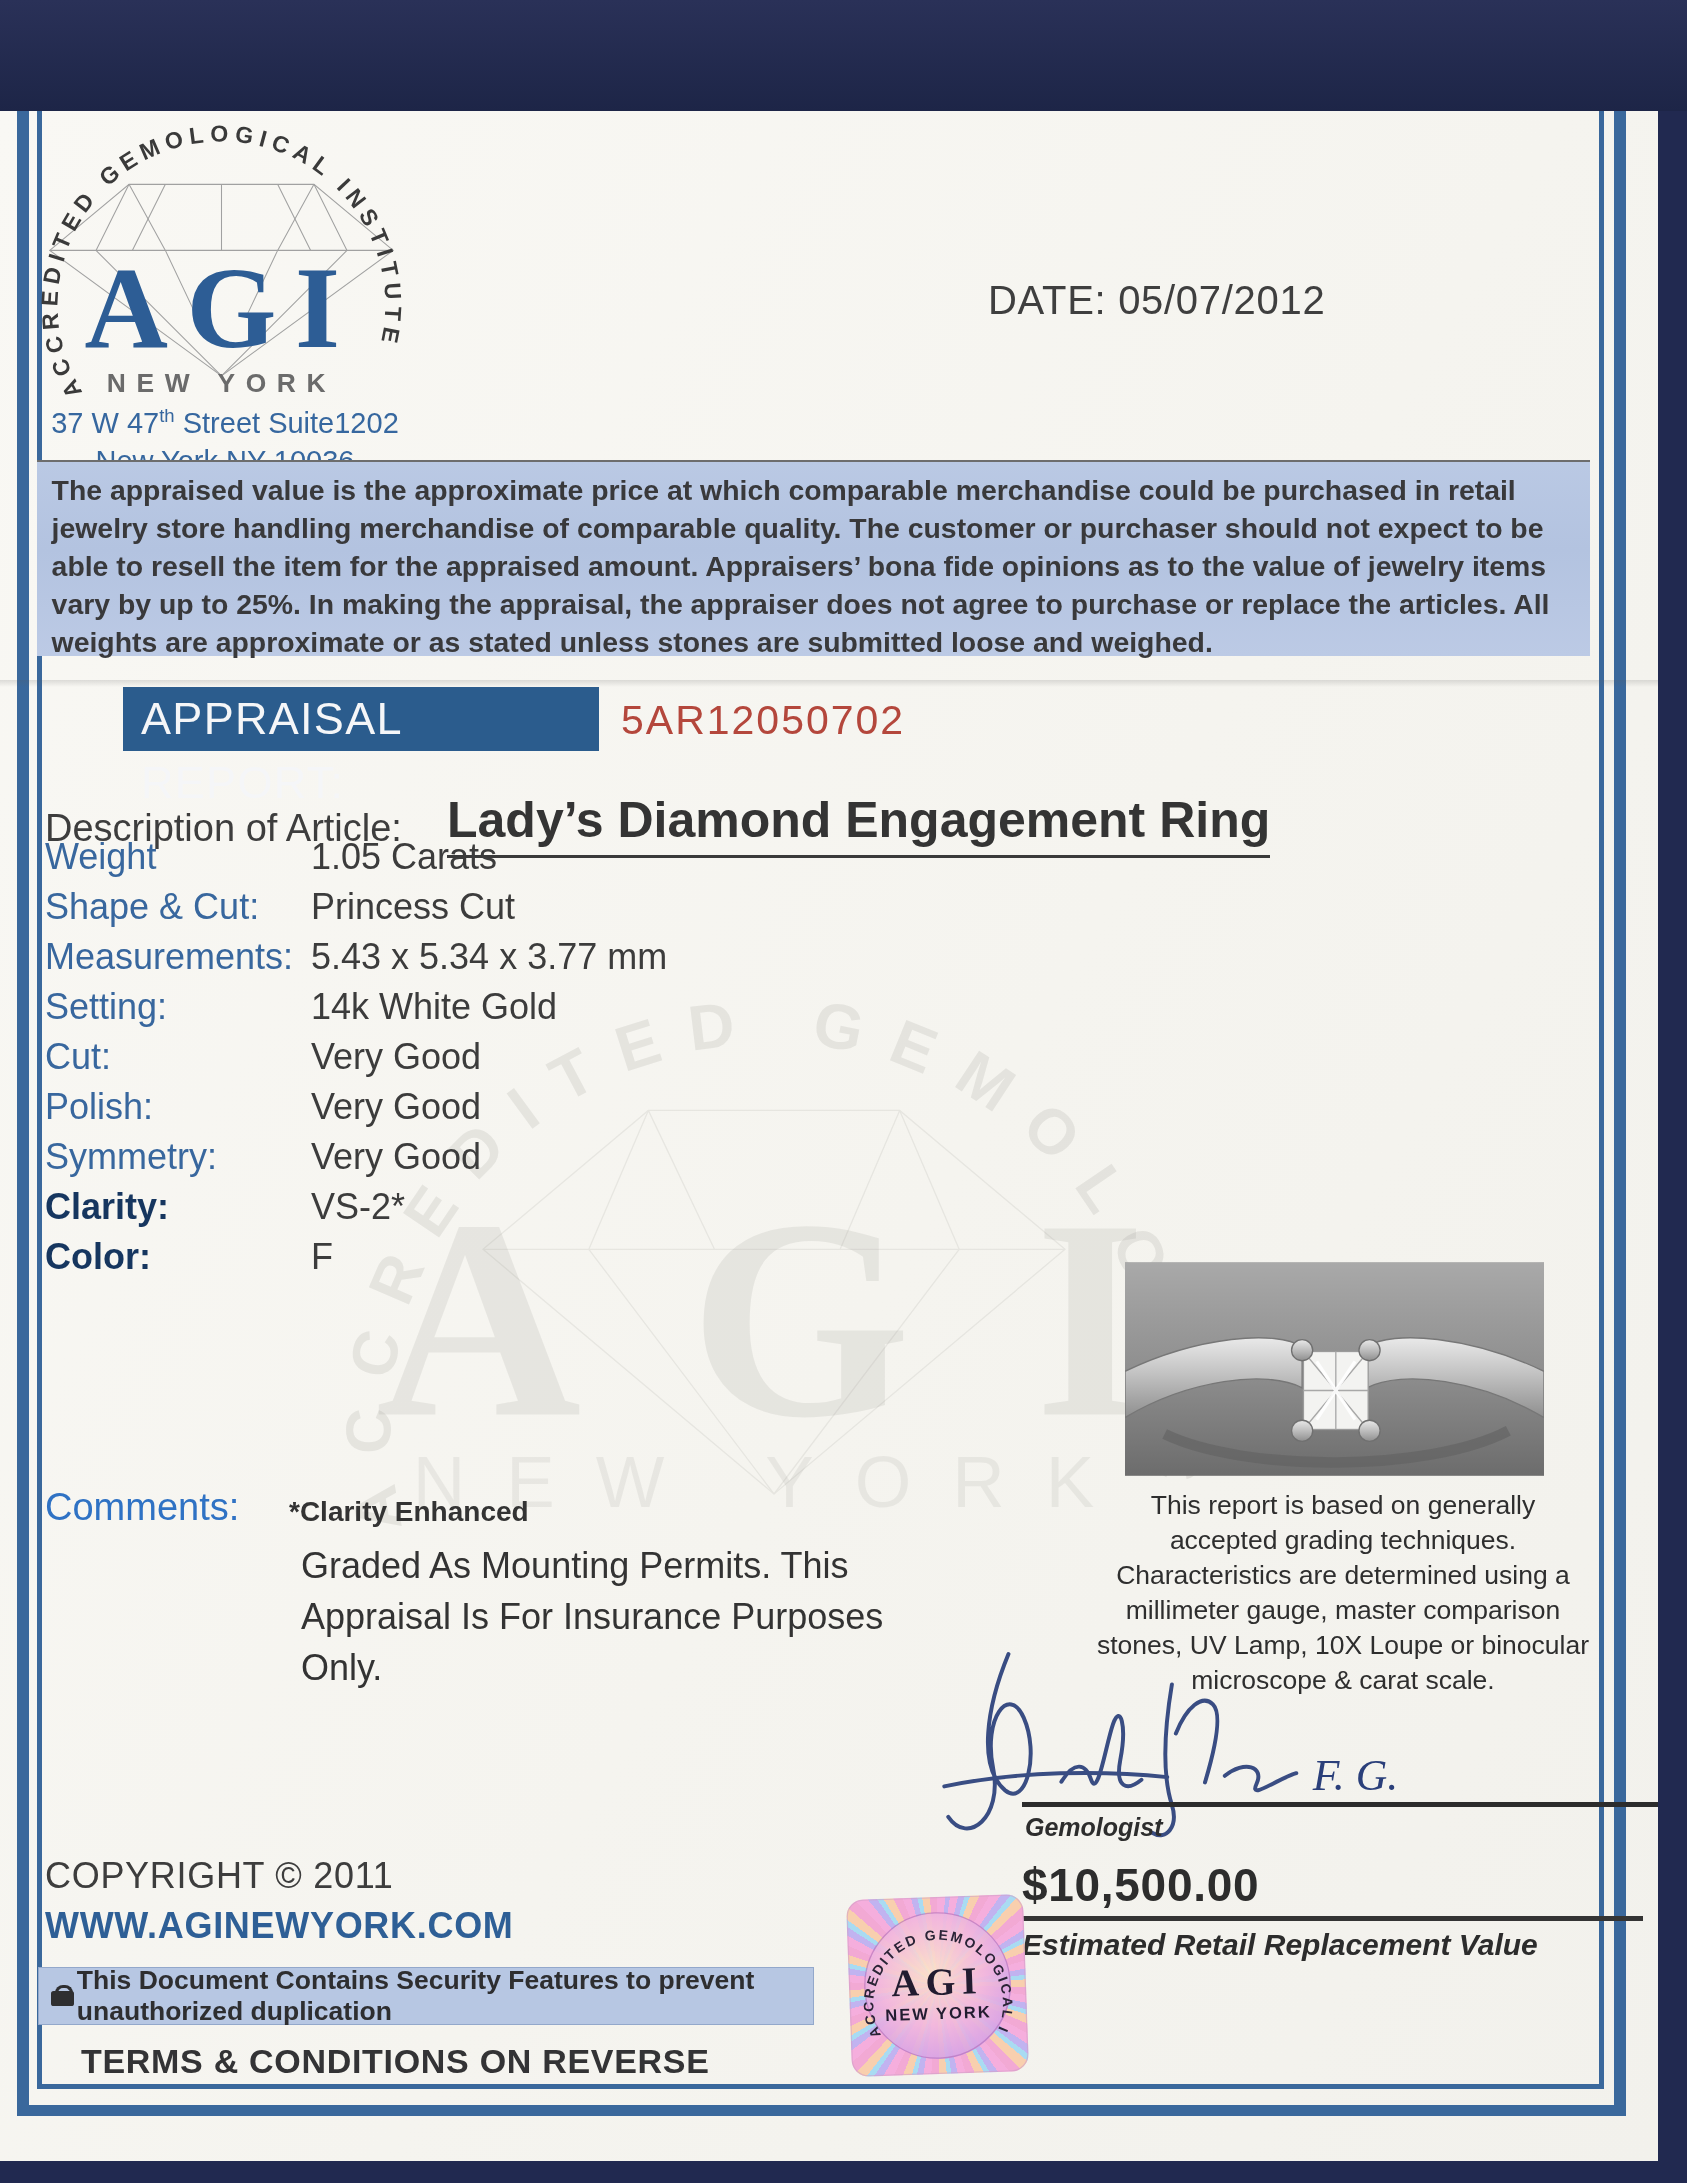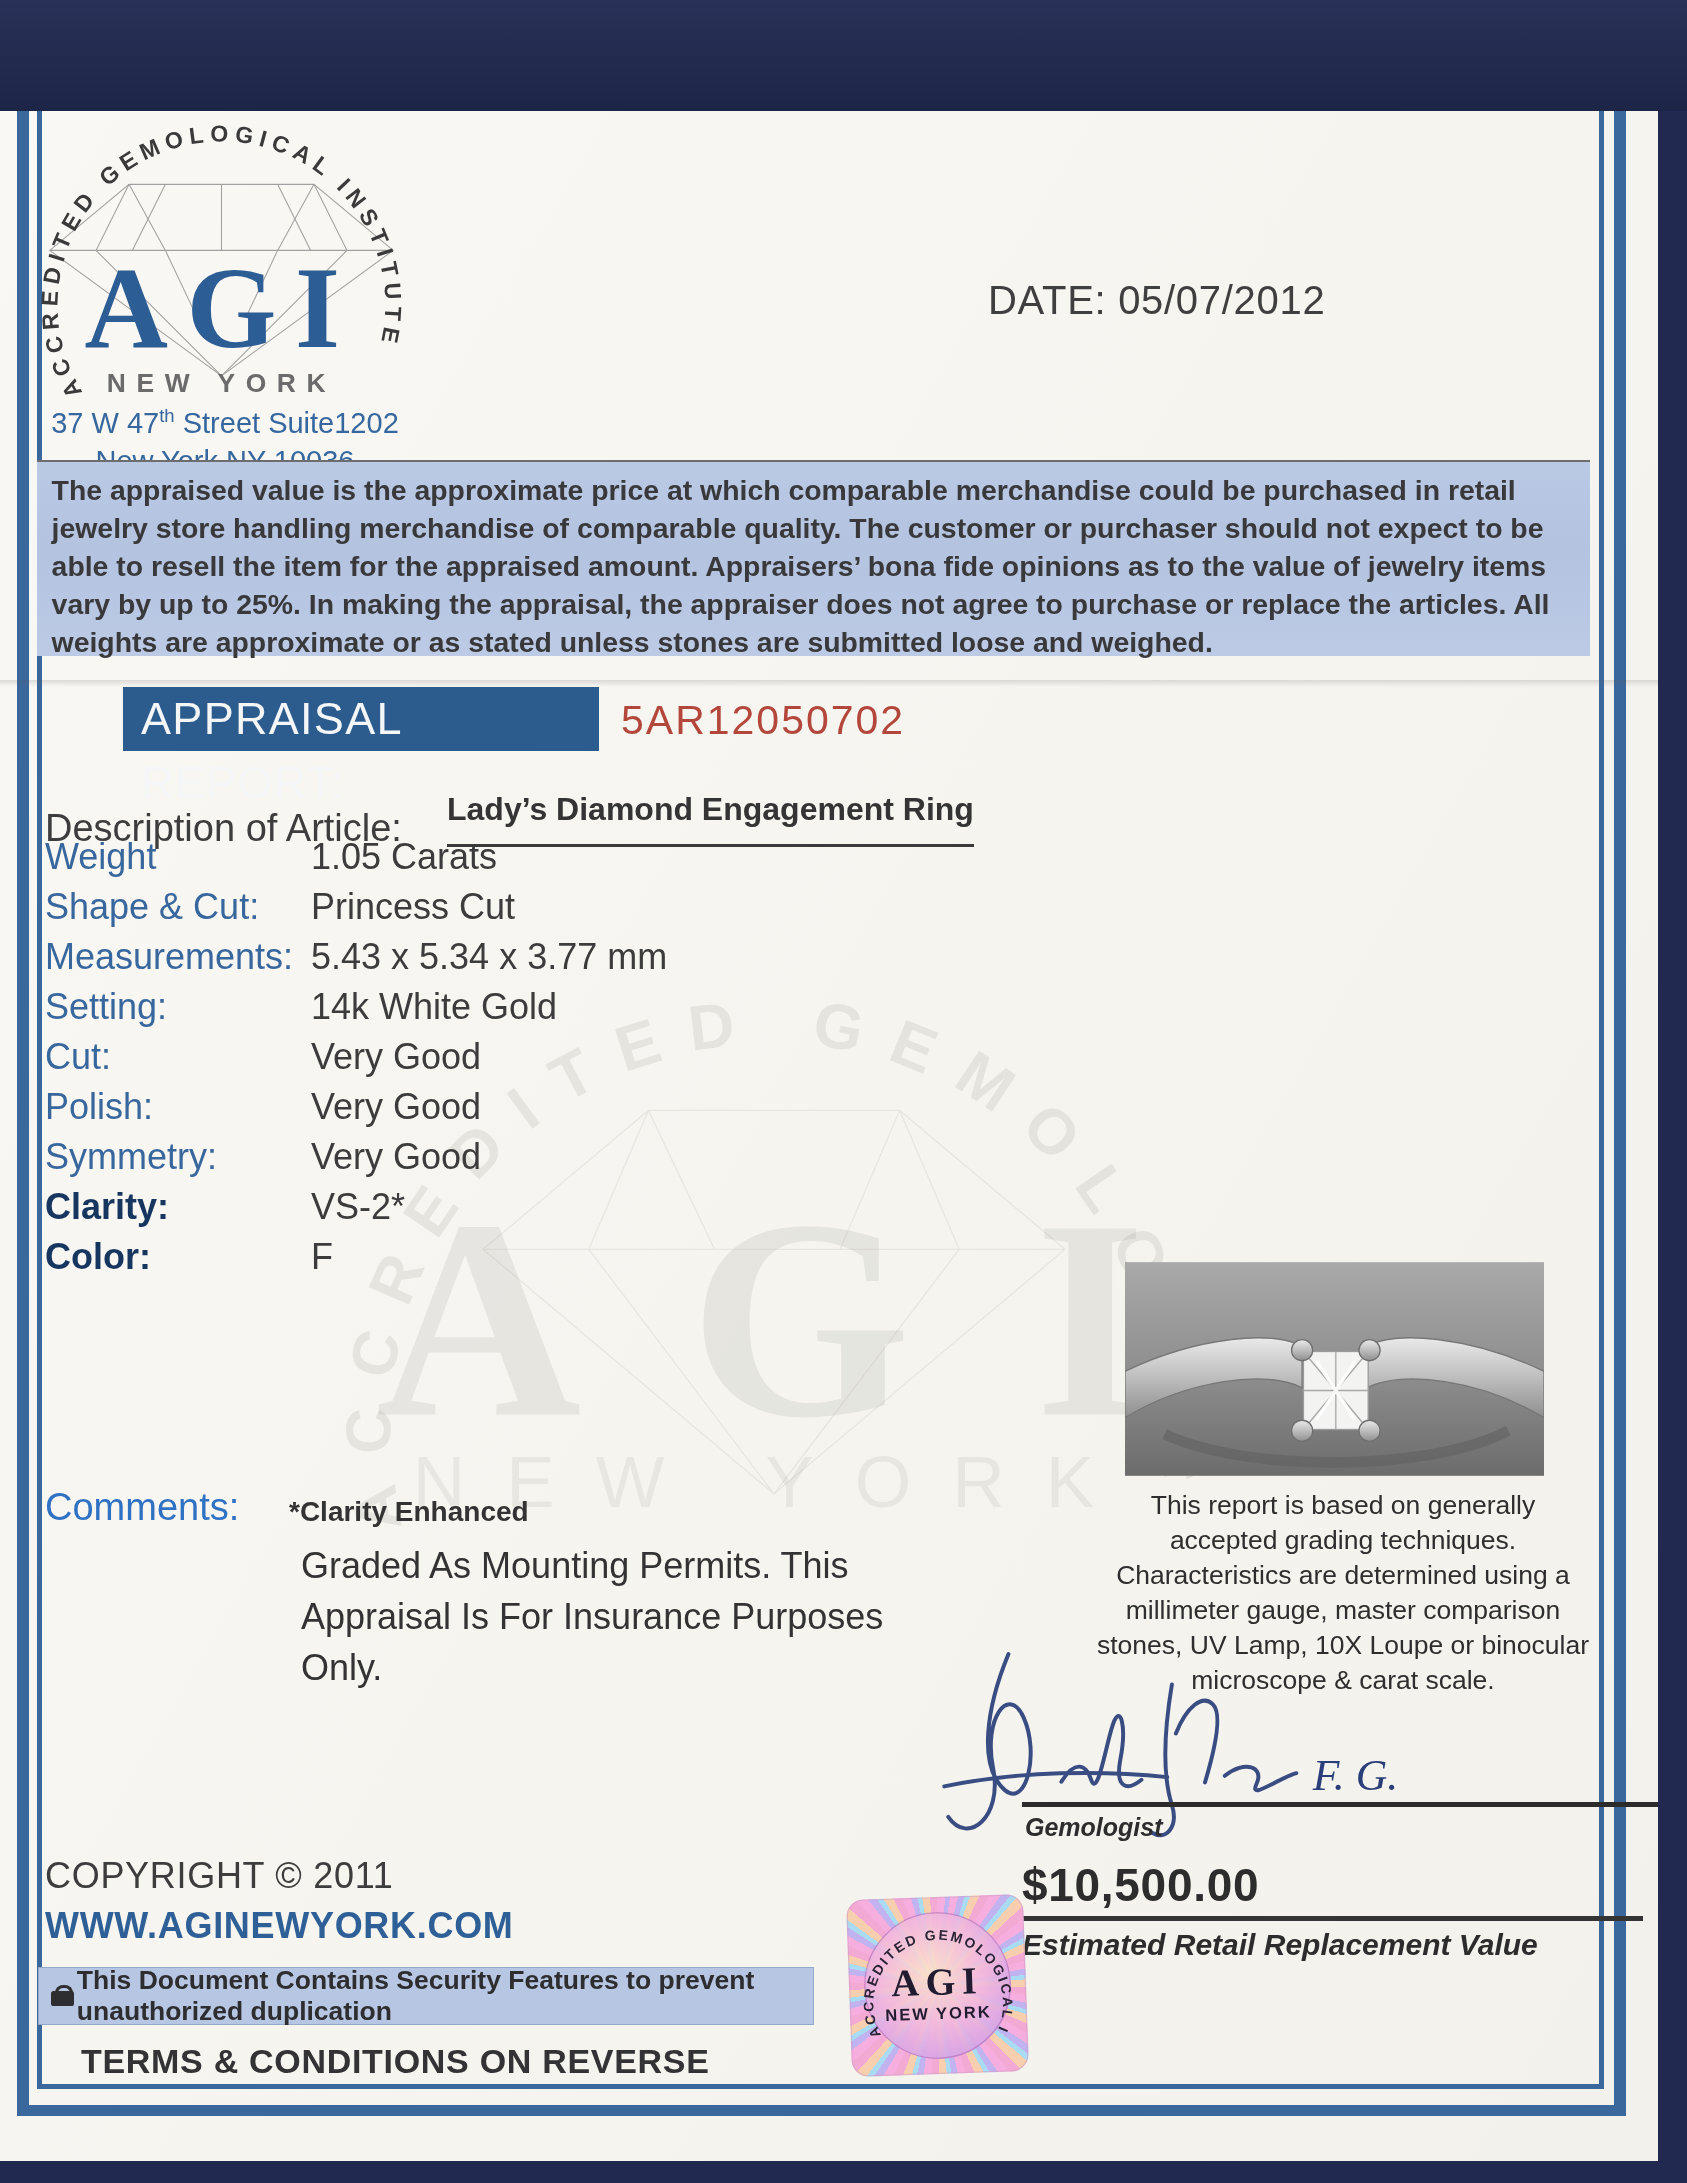--- a/index.html
+++ b/index.html
@@ -43,22 +43,22 @@
         border-top:2px solid #6d6d6d;box-sizing:border-box;}
   .disclaimer p{margin:9.3px 14.6px;font-size:28.4px;line-height:38px;font-weight:700;color:#39393b;}
 
   .report-bar{position:absolute;left:123px;top:576px;width:476px;height:64px;
         background:var(--report-bar-blue);color:#f5f6f8;font-size:45px;letter-spacing:1.3px;
         line-height:64px;padding-left:18px;box-sizing:border-box;}
   .report-number{position:absolute;left:621px;top:576px;height:64px;line-height:66px;
         color:var(--report-number-red);font-size:41px;letter-spacing:2px;}
 
   .desc-row{position:absolute;left:45px;top:696px;font-size:38px;color:#3d3d3d;}
-  .desc-value{position:absolute;left:447px;top:680px;font-size:32px;font-weight:700;color:#343434;
-        border-bottom:3.3px solid #3a3a3a;padding-bottom:16px;}
+  .desc-value{position:absolute;left:447px;top:680px;font-size:50px;font-weight:700;color:#343434;
+        border-bottom:3.3px solid #3a3a3a;padding-bottom:6px;}
 
   .specs{position:absolute;left:45px;top:725px;width:1032px;}
   .spec-row{display:flex;height:50px;align-items:flex-start;}
   .spec-label{width:266px;color:var(--label-blue);font-size:36px;}
   .spec-value{color:#3c3c3c;font-size:36px;}
   .spec-row.strong .spec-label{color:#16365f;font-weight:700;}
 
   .watermark{position:absolute;left:278px;top:715px;width:992px;height:959px;pointer-events:none;}
 
   .photo{position:absolute;left:1125px;top:1151px;width:419px;height:214px;box-shadow:inset 0 0 9.3px rgba(0,0,0,.25);}

